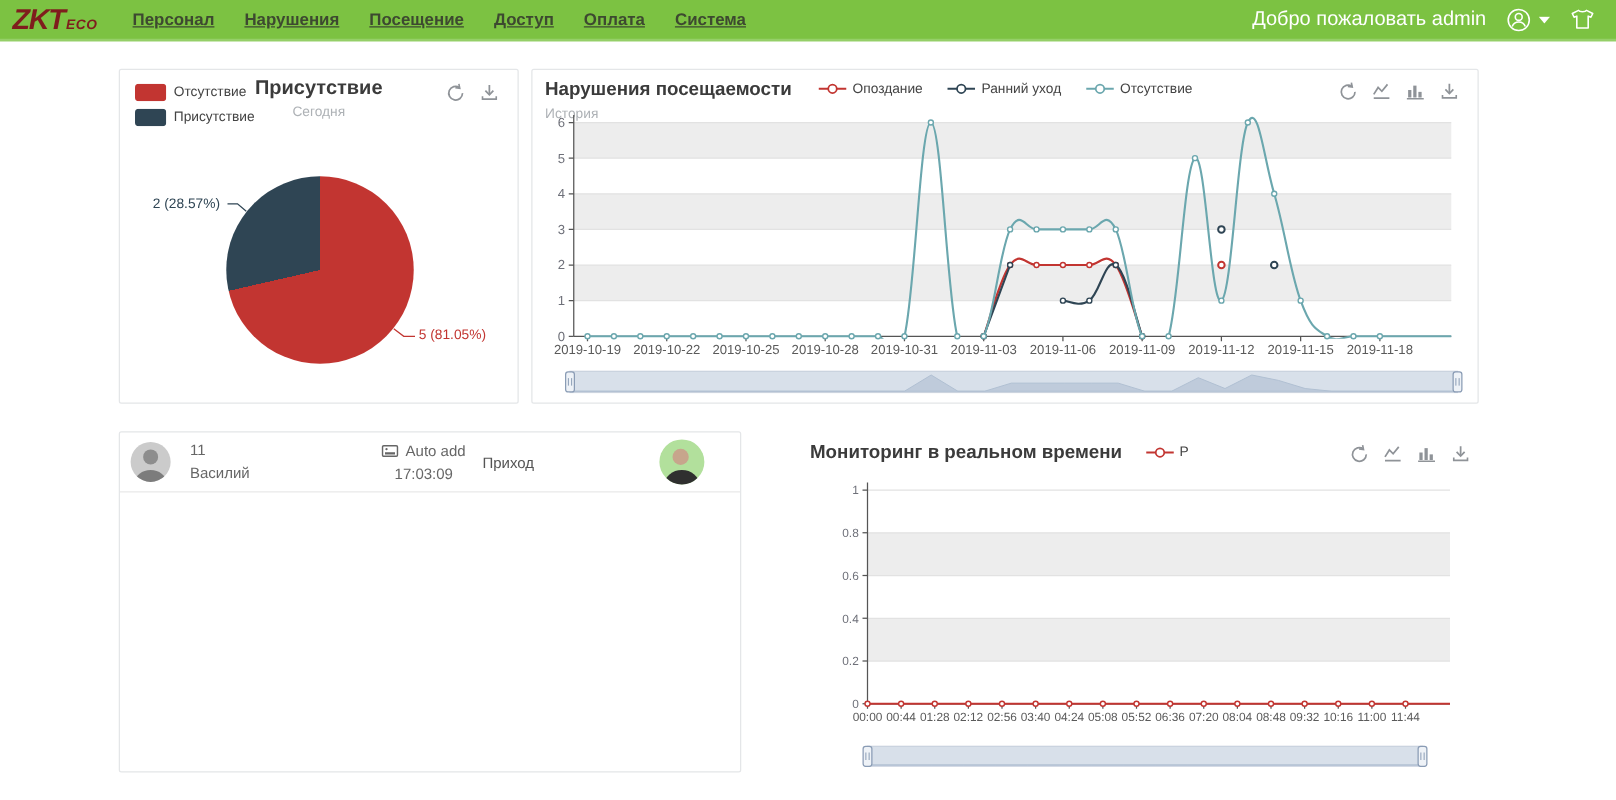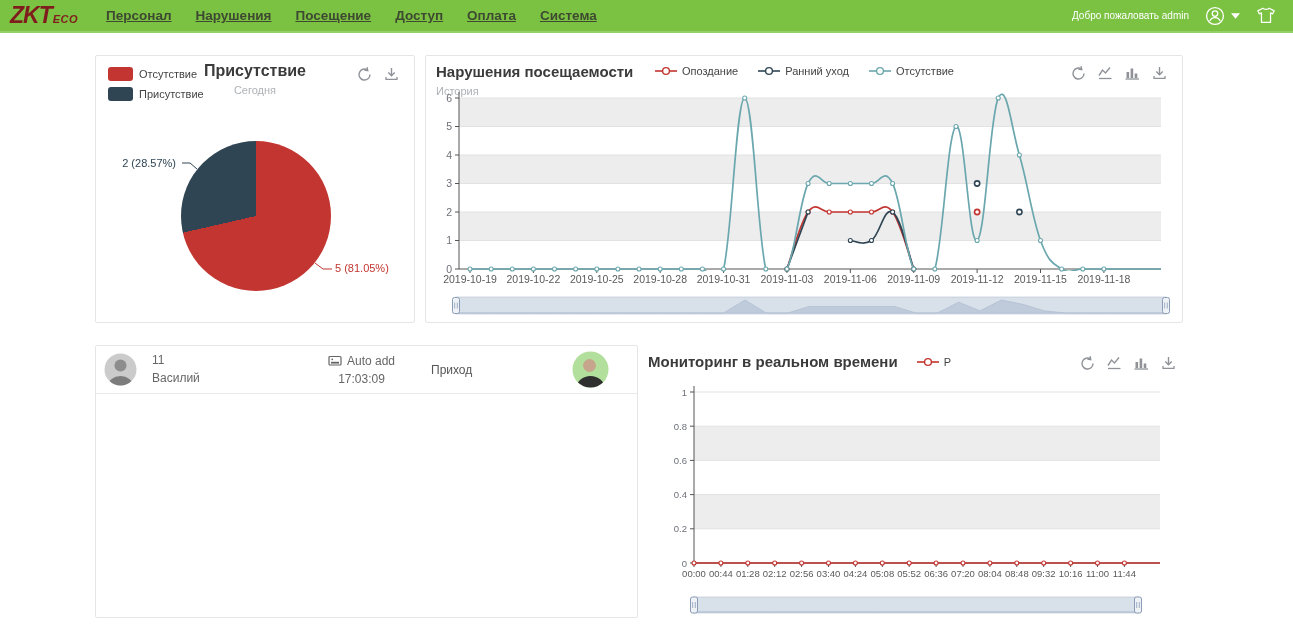--- a/index.html
+++ b/index.html
@@ -11,21 +11,21 @@
   .navbar{position:absolute;top:0;left:0;width:100%;height:33px;display:flex;align-items:center;
           box-sizing:border-box;border-bottom:2px solid #95cf68;}
   .logo{display:flex;align-items:baseline;color:#7f1d1d;font-style:italic;font-weight:bold;
         margin:0 28px 0 10px;cursor:pointer;}
   .logo-zk{font-size:23px;letter-spacing:-1px;}
   .logo-t{font-size:23px;}
   .logo-eco{font-size:11px;letter-spacing:.5px;}
   .nav-menu{display:flex;gap:24px;font-size:13.5px;font-weight:bold;text-decoration:underline;}
   .nav-item{cursor:pointer;}
   .nav-right{margin-left:auto;display:flex;align-items:center;gap:15px;color:#fff;
-             font-size:10px;padding-right:16px;}
+             font-size:16px;padding-right:16px;}
   .user-menu{display:flex;align-items:center;gap:5px;cursor:pointer;}
   .icon-btn{cursor:pointer;display:flex;align-items:center;}
 
   
   .panel{position:absolute;background:#fff;border:1px solid #e4e6e8;border-radius:2px;
          box-sizing:border-box;}
   .panel.noborder{border:none;}
   .panel-title{font-size:15px;font-weight:bold;color:#3b3b3b;}
   .panel-subtitle{font-size:11px;color:#aeb2b6;}
   .abs{position:absolute;}
@@ -282,21 +282,21 @@
         <rect x="30" y="241" width="710" height="17" fill="rgba(167,183,204,0.35)"></rect>
         <rect x="26.5" y="241.5" width="7" height="16" rx="2" fill="#eef2f7" stroke="#8a9cb5"></rect>
         <line x1="28.7" x2="28.7" y1="246.5" y2="252.5" stroke="#8a9cb5" stroke-width="0.8"></line>
         <line x1="31.3" x2="31.3" y1="246.5" y2="252.5" stroke="#8a9cb5" stroke-width="0.8"></line>
         <rect x="736.5" y="241.5" width="7" height="16" rx="2" fill="#eef2f7" stroke="#8a9cb5"></rect>
         <line x1="738.7" x2="738.7" y1="246.5" y2="252.5" stroke="#8a9cb5" stroke-width="0.8"></line>
         <line x1="741.3" x2="741.3" y1="246.5" y2="252.5" stroke="#8a9cb5" stroke-width="0.8"></line>
       </svg>
   </div>
 
-  <div class="panel" style="left:95px;top:345px;width:543px;height:273px;">
+  <div class="panel" style="left:95px;top:345px;width:498px;height:273px;">
     <div class="event-row">
       <svg width="33" height="33" viewBox="0 0 33 33">
         <defs>
             <clipPath id="avc">
               <circle cx="16.5" cy="16.5" r="16"></circle>
             </clipPath>
           </defs>
         <circle cx="16.5" cy="16.5" r="16" fill="#cbcbcb"></circle>
         <g clip-path="url(#avc)">
           <circle cx="16.5" cy="12.5" r="6" fill="#8d8d8d"></circle>

